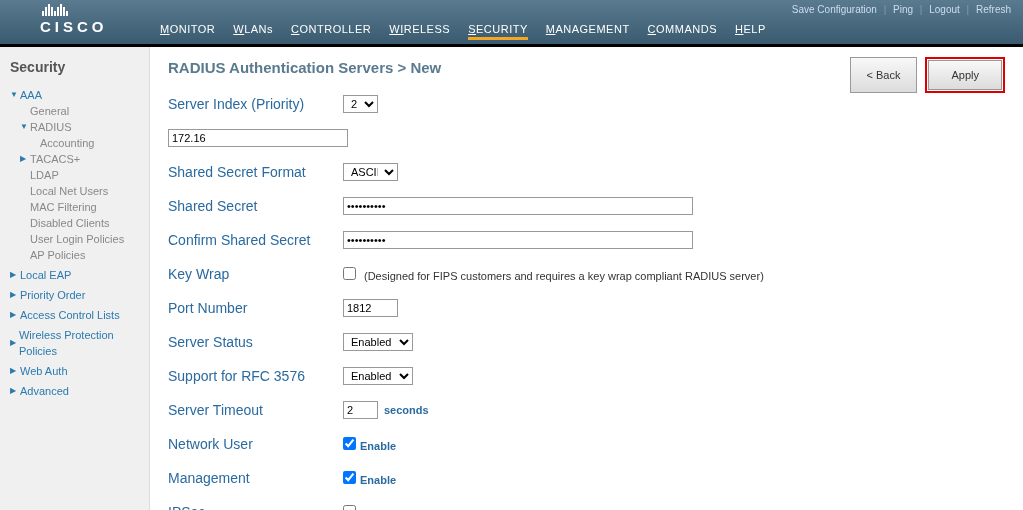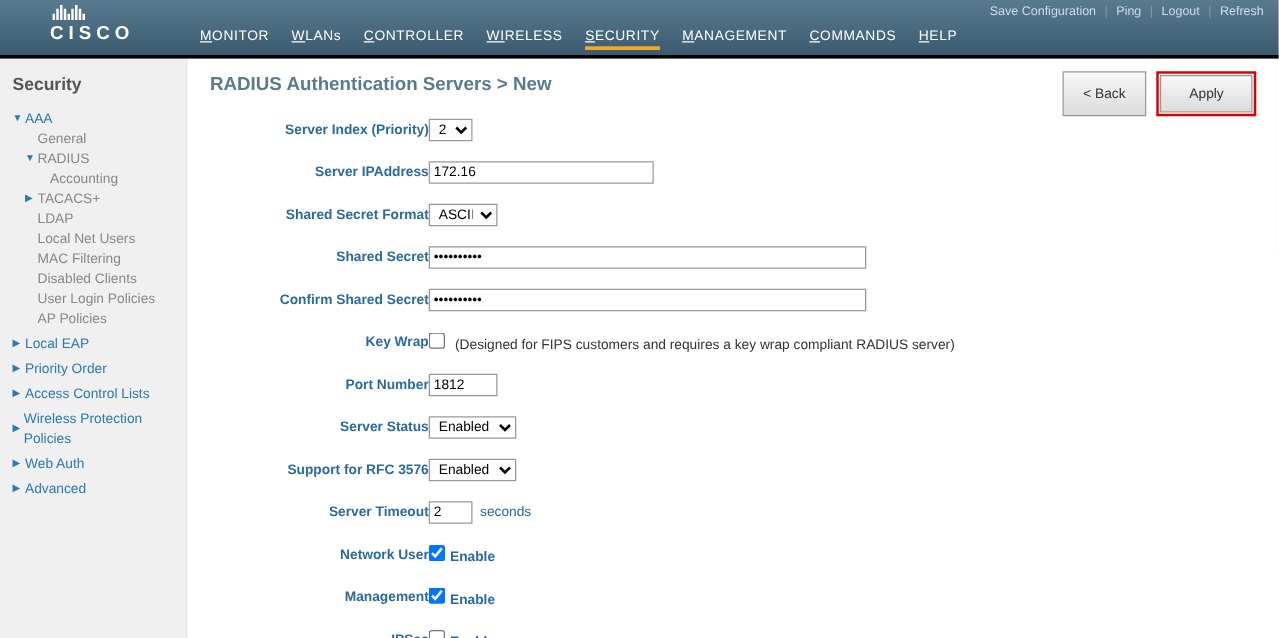--- a/index.html
+++ b/index.html
@@ -29,29 +29,29 @@
 .tree .sub2 { color: #888; padding-left: 30px; font-size: 11px; }
 .tree .section { margin-top: 4px; }
 .main { flex: 1; background: #fff; padding: 12px 18px; position: relative; }
 .page-title { font-size: 15px; color: #5a7a8f; font-weight: bold; margin-bottom: 18px; }
 .page-title .crumb { color: #5a7a8f; }
 .btnrow { position: absolute; top: 10px; right: 18px; display: flex; gap: 8px; }
 .btn { background: linear-gradient(to bottom, #f8f8f8, #dcdcdc); border: 1px solid #999; padding: 2px 16px; font-size: 11px; cursor: pointer; color:#333; }
 .btn.apply-wrap { border: 2px solid #d00; padding: 1px; background: none; }
 .btn.apply-wrap .btn { border: 1px solid #999; }
 .form-row { display: flex; align-items: center; margin-bottom: 14px; min-height: 20px; }
-.form-label { width: 175px; color: #2a6a9f; font-weight: bold; font-size: 11px; text-align: right; }
+.form-label { width: 175px; color: #2a6a9f; font-weight: normal; font-size: 14px; }
 .form-ctrl select, .form-ctrl input[type=text], .form-ctrl input[type=password] { border: 1px solid #999; font-size: 11px; padding: 1px 3px; height: 18px; background:#fff; }
 .form-ctrl .wide { width: 350px; }
 .form-ctrl .mid { width: 180px; }
 .form-ctrl .small { width: 55px; }
 .form-ctrl .tiny { width: 35px; }
 .note { font-size: 11px; color: #333; margin-left: 8px; }
 .chklabel { color: #2a6a9f; font-weight: bold; font-size: 11px; margin-left: 4px; }
-.seconds { color: #2a6a9f; font-weight: normal; margin-left: 6px; }
+.seconds { color: #2a6a9f; font-weight: bold; margin-left: 6px; }
 input[type=checkbox]{ width:13px; height:13px; }
 .underline-first::first-letter { text-decoration: underline; }
 </style>
 </head>
 <body>
 
 <div class="header">
   <div class="logo">
     <div class="logo-bars">
       <span style="height:5px;margin-top:7px"></span>
@@ -181,21 +181,20 @@
     <div class="page-title">
       <span class="crumb">RADIUS Authentication Servers</span><span> &gt; </span><span>New</span>
     </div>
 
     <div class="form-row">
         <div class="form-label">Server Index (Priority)</div>
       <div class="form-ctrl"><select class="tiny"><option>2</option></select></div>
       </div>
 
     <div class="form-row">
-        <div class="form-label">Server IPAddress</div>
       <div class="form-ctrl"><input type="text" class="mid" value="172.16" style=""></div>
       </div>
 
     <div class="form-row">
         <div class="form-label">Shared Secret Format</div>
       <div class="form-ctrl"><select class="small"><option>ASCII</option></select></div>
       </div>
 
     <div class="form-row">
         <div class="form-label">Shared Secret</div>

